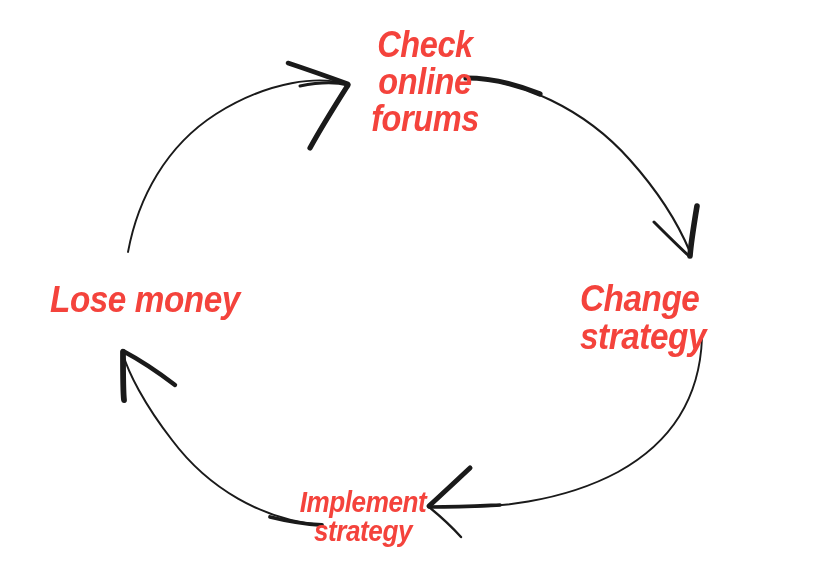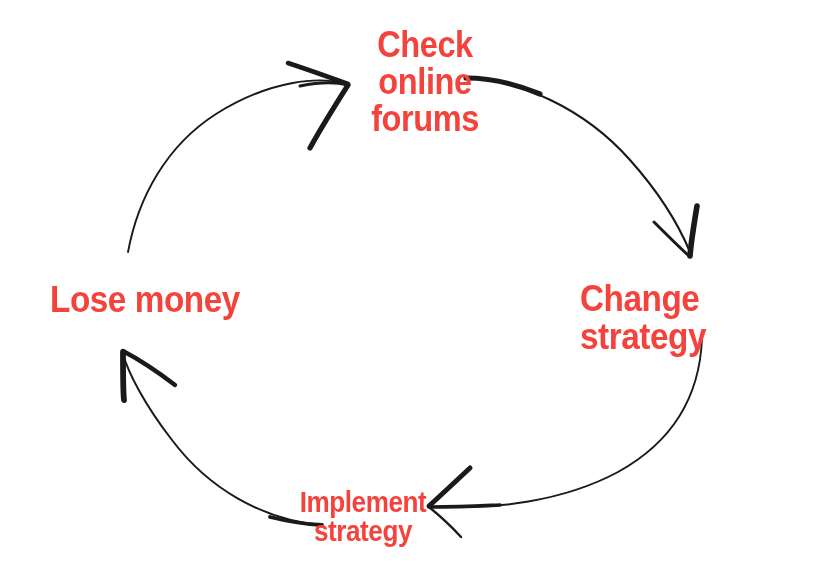--- a/index.html
+++ b/index.html
@@ -75,21 +75,21 @@
     text-align: center;
     font-size: 29px;
     line-height: 29px;
     transform: scaleX(0.90);
     transform-origin: center top;
   }
 </style>
 </head>
 <body>
 
-<div id="canvas" style="background: rgb(255, 255, 255);">
+<div id="canvas" style="background: rgb(255, 255, 255); font-style: italic;">
 
   <svg id="arrow-layer" viewBox="0 0 828 576" width="828" height="576" xmlns="http://www.w3.org/2000/svg">
 
     <g>
 
       <path d="M 466,78 C 520,80 584,108 630,160 C 664,198 680,228 690,252" fill="none" stroke="#1A1A1A" stroke-width="2.1" stroke-linecap="round"></path>
       <path d="M 466,78 C 492,78 516,84 540,94" fill="none" stroke="#1A1A1A" stroke-width="5.2" stroke-linecap="round"></path>
 
       <path d="M 654,222 C 664,232 678,246 689,256" fill="none" stroke="#1A1A1A" stroke-width="3.0" stroke-linecap="round"></path>
 

